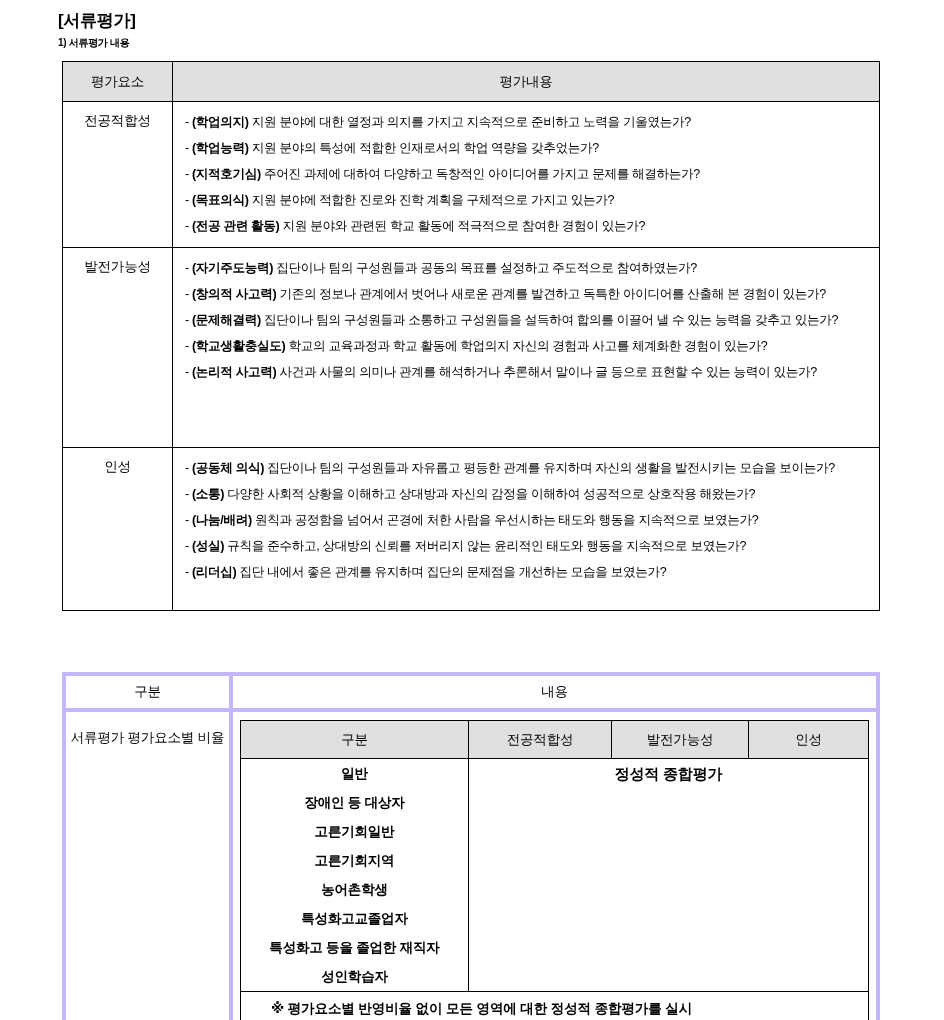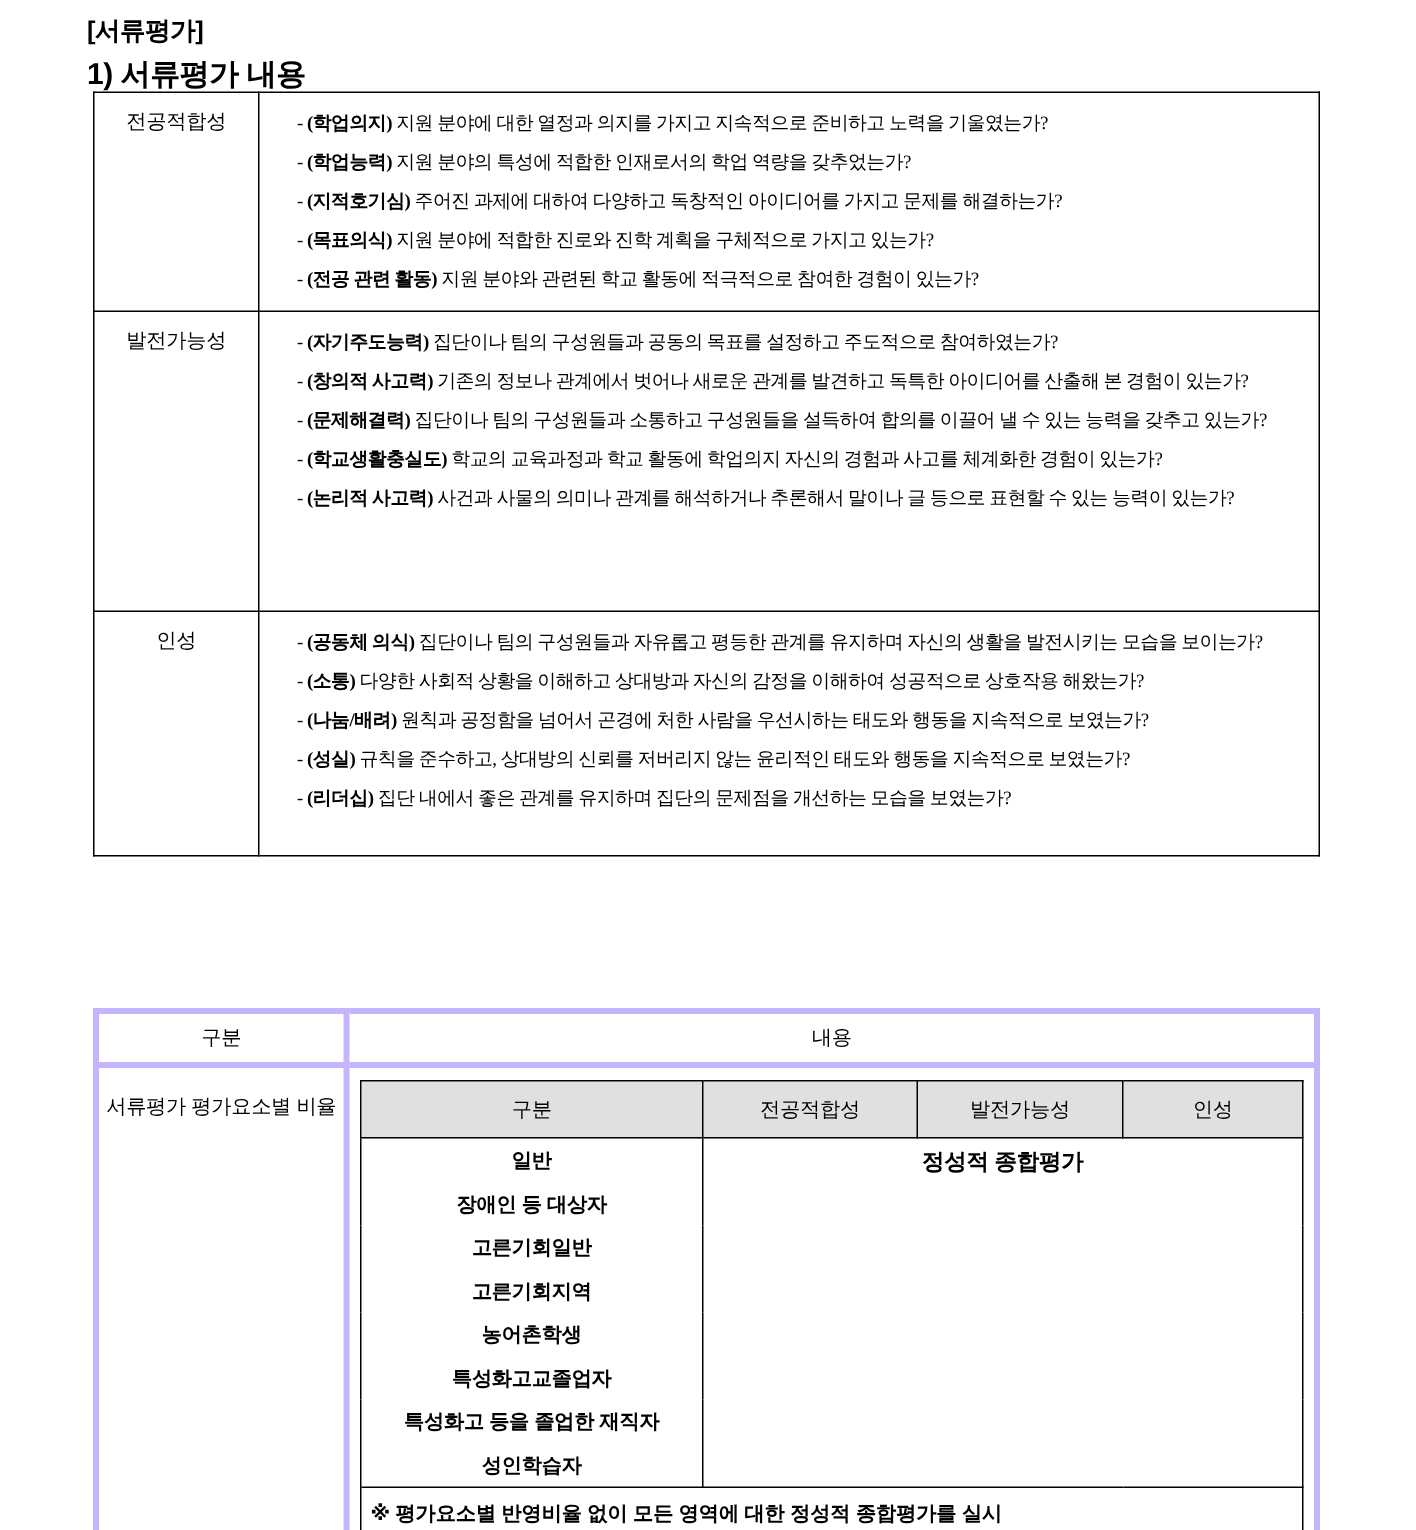--- a/index.html
+++ b/index.html
@@ -30,21 +30,21 @@
     top: 9px;
     font-size: 17px;
     font-weight: bold;
     letter-spacing: -0.3px;
     white-space: nowrap;
   }
   .section-title-1 {
     position: absolute;
     left: 58px;
     top: 36px;
-    font-size: 20px;
+    font-size: 10px;
     font-weight: bold;
     letter-spacing: -0.3px;
     white-space: nowrap;
   }
   .section-title-2 {
     position: absolute;
     left: 58px;
     top: 644px;
     font-size: 15.5px;
     font-weight: bold;
@@ -75,22 +75,21 @@
     letter-spacing: -0.2px;
   }
   .col-factor { width: 110px; }
   .cell-factor {
     text-align: center;
     font-size: 13.5px;
     padding-top: 10px;
     letter-spacing: -0.2px;
   }
   .cell-content {
-    padding: 7px 9px 7px 25px;
-    font-family: Liberation Serif, serif;
+    padding: 7px 9px 7px 12px;
   }
   .crit-line {
     font-size: 12.6px;
     line-height: 26px;
     letter-spacing: -0.35px;
     white-space: normal;
   }
   .crit-line b {
     font-weight: bold;
   }
@@ -174,36 +173,40 @@
     padding-top: 6px;
     letter-spacing: -0.2px;
   }
   .note-row td {
     font-size: 13.5px;
     padding: 8px 4px 8px 6px;
     letter-spacing: -0.1px;
     height: 18px;
     vertical-align: middle;
   }
-  .note-row .note-text { white-space: nowrap; }
+  .note-row .note-text { white-space: nowrap; margin-left: 24px; }
 </style>
 </head>
 <body>
 
 <div class="page">
 
   <div class="doc-title">[서류평가]</div>
   <div class="section-title-1">1) 서류평가 내용</div>
 
   <table class="table1">
     <colgroup>
         <col class="col-factor">
         <col>
       </colgroup>
     <tbody>
+      <tr>
+        <th>평가요소</th>
+        <th>평가내용</th>
+      </tr>
       <tr class="row-major">
         <td class="cell-factor">전공적합성</td>
         <td class="cell-content">
           <div class="crit-line">- <b>(학업의지)</b> <span>지원 분야에 대한 열정과 의지를 가지고 지속적으로 준비하고 노력을 기울였는가?</span></div>
           <div class="crit-line">- <b>(학업능력)</b> <span>지원 분야의 특성에 적합한 인재로서의 학업 역량을 갖추었는가?</span></div>
           <div class="crit-line">- <b>(지적호기심)</b> <span>주어진 과제에 대하여 다양하고 독창적인 아이디어를 가지고 문제를 해결하는가?</span></div>
           <div class="crit-line">- <b>(목표의식)</b> <span>지원 분야에 적합한 진로와 진학 계획을 구체적으로 가지고 있는가?</span></div>
           <div class="crit-line">- <b>(전공 관련 활동)</b> <span>지원 분야와 관련된 학교 활동에 적극적으로 참여한 경험이 있는가?</span></div>
         </td>
       </tr>

